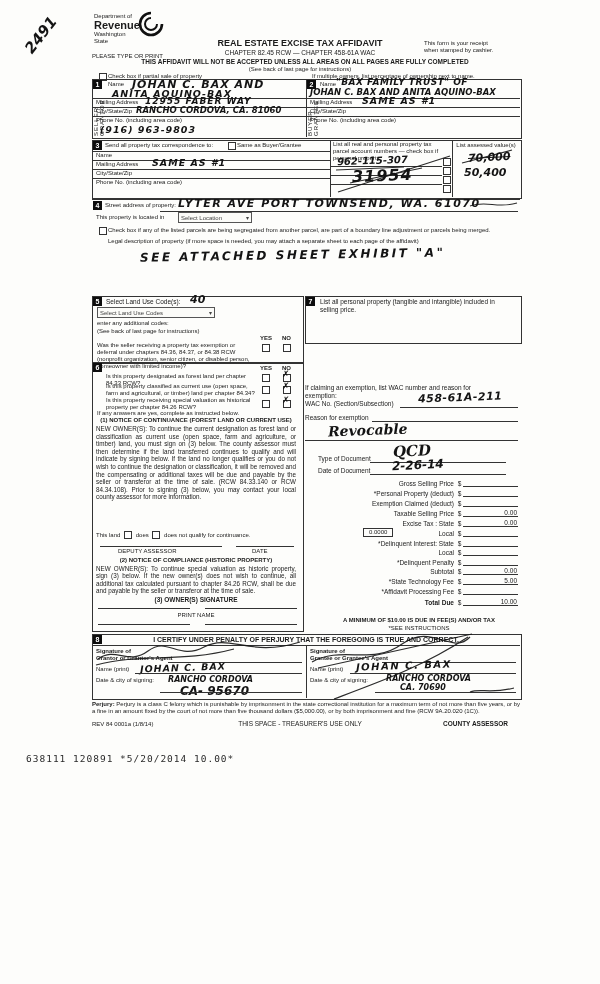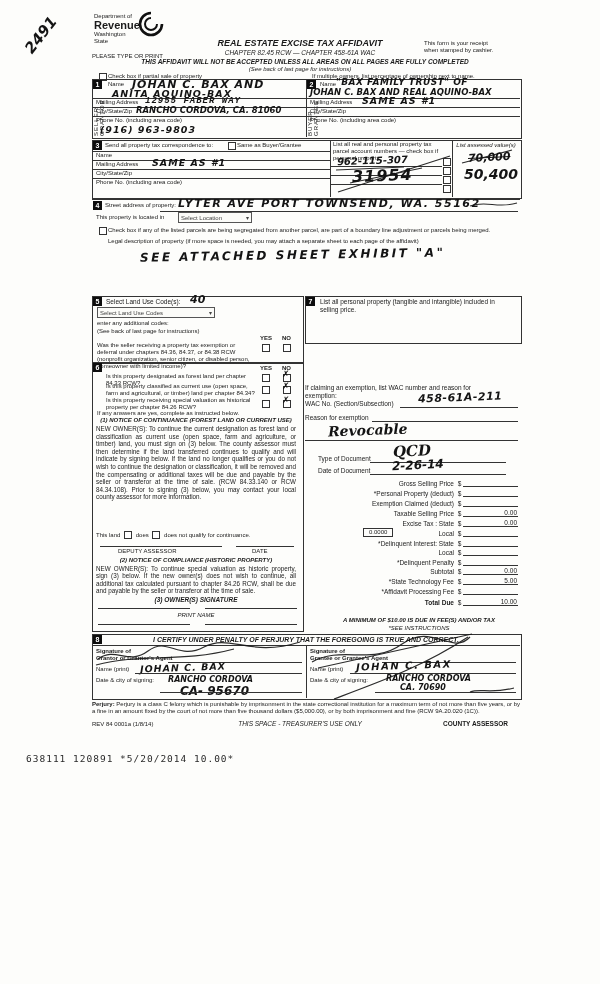--- a/index.html
+++ b/index.html
@@ -8,21 +8,21 @@
   .hl{position:absolute;border-top:1px solid #333;height:0;}
   .vl{position:absolute;border-left:1px solid #333;width:0;}
   .bx{position:absolute;border:1px solid #333;background:transparent;}
   .cb{position:absolute;width:6px;height:6px;border:1px solid #333;background:#fff;}
   .cbi{display:inline-block;width:6px;height:6px;border:1px solid #333;background:#fff;vertical-align:middle;margin:0 2px;}
   .sn{position:absolute;width:9px;height:9px;background:#0d0d0d;color:#fff;font-size:7px;font-weight:bold;text-align:center;line-height:9px;}
   .t6{font-size:6px;line-height:7px;}
   .t65{font-size:6.5px;line-height:7.5px;}
   .t7{font-size:7px;line-height:8px;}
   .b{font-weight:bold;}
-  .c{text-align:center;font-style:italic;}
+  .c{text-align:center;}
   .j{text-align:justify;}
   .hw{font-family:"DejaVu Sans",sans-serif;font-style:italic;font-weight:700;color:#141414;white-space:nowrap;}
   .hws{font-family:"DejaVu Serif",serif;font-style:italic;font-weight:700;color:#141414;white-space:nowrap;}
   .struck{text-decoration:line-through;}
   .vlab{position:absolute;writing-mode:vertical-rl;transform:rotate(180deg);font-size:6px;letter-spacing:1px;color:#222;}
   .drop{position:absolute;border:1px solid #555;background:#fbfbf8;color:#444;font-size:6px;line-height:8px;padding:0 2px;display:flex;justify-content:space-between;align-items:center;}
   .mrow{display:flex;align-items:flex-end;height:9px;font-size:6.5px;}
   .mlabel{flex:1;text-align:right;padding-right:2px;white-space:nowrap;}
   .mdollar{width:7px;text-align:center;}
   .mline{width:55px;border-bottom:1px solid #333;text-align:right;height:9px;display:flex;align-items:flex-end;justify-content:flex-end;}
@@ -67,31 +67,31 @@
   <div class="vlab" style="left:93px;top:92px;height:44px;">SELLER</div>
   <div class="vlab" style="left:99px;top:90px;height:46px;">GRANTOR</div>
   <div class="vlab" style="left:307px;top:92px;height:44px;">BUYER</div>
   <div class="vlab" style="left:313px;top:90px;height:46px;">GRANTEE</div>
 
   <div class="a t6" style="left:108px;top:80.5px;">Name</div>
   <div class="a hw" style="left:132px;top:78px;font-size:11px;letter-spacing:1px;">JOHAN C. BAX AND</div>
   <div class="a hw" style="left:112px;top:88px;font-size:9.5px;letter-spacing:1px;">ANITA AQUINO-BAX</div>
   <div class="hl" style="left:92px;top:98px;width:214px;"></div>
   <div class="a t6" style="left:96px;top:99px;">Mailing Address</div>
-  <div class="a hw" style="left:145px;top:96px;font-size:9px;letter-spacing:1px;font-family:Liberation Mono, monospace;">12955 FABER WAY</div>
+  <div class="a hw" style="left:145px;top:96px;font-size:9px;letter-spacing:1px;">12955 FABER WAY</div>
   <div class="hl" style="left:92px;top:107px;width:214px;"></div>
   <div class="a t6" style="left:96px;top:108px;">City/State/Zip</div>
   <div class="a hw" style="left:136px;top:105px;font-size:8.5px;">RANCHO CORDOVA, CA. 81060</div>
   <div class="hl" style="left:92px;top:116px;width:214px;"></div>
   <div class="a t6" style="left:96px;top:117px;">Phone No. (including area code)</div>
   <div class="a hw" style="left:100px;top:124px;font-size:9.5px;letter-spacing:1px;">(916) 963-9803</div>
 
   <div class="a t6" style="left:320px;top:80.5px;">Name</div>
   <div class="a hw" style="left:336px;top:77px;font-size:9px;letter-spacing:0.5px;">"BAX FAMILY TRUST" OF</div>
-  <div class="a hw" style="left:310px;top:87px;font-size:8.5px;">JOHAN C. BAX AND REAL AQUINO-BAX</div>
+  <div class="a hw" style="left:310px;top:87px;font-size:8.5px;">JOHAN C. BAX AND ANITA AQUINO-BAX</div>
   <div class="hl" style="left:306px;top:98px;width:214px;"></div>
   <div class="a t6" style="left:310px;top:99px;">Mailing Address</div>
   <div class="a hw" style="left:362px;top:95px;font-size:9.5px;letter-spacing:1px;">SAME AS #1</div>
   <div class="hl" style="left:306px;top:107px;width:214px;"></div>
   <div class="a t6" style="left:310px;top:108px;">City/State/Zip</div>
   <div class="hl" style="left:306px;top:116px;width:214px;"></div>
   <div class="a t6" style="left:310px;top:117px;">Phone No. (including area code)</div>
 
   <div class="bx" style="left:92px;top:140px;width:428px;height:57px;"></div>
   <div class="vl" style="left:330px;top:140px;height:57px;"></div>
@@ -116,26 +116,26 @@
   <div class="cb" style="left:443px;top:176px;"></div>
   <div class="cb" style="left:443px;top:185px;"></div>
   <div class="hl" style="left:330px;top:166px;width:112px;"></div>
   <div class="hl" style="left:330px;top:175px;width:112px;"></div>
   <div class="hl" style="left:330px;top:184px;width:112px;"></div>
   <div class="a hw" style="left:337px;top:155px;font-size:10px;transform:rotate(-2deg);">962-115-307</div>
   <div class="a hw" style="left:352px;top:166px;font-size:16px;letter-spacing:1px;transform:rotate(-2deg);">31954</div>
 
   <div class="a c t6" style="left:453px;top:142px;width:66px;">List assessed value(s)</div>
   <div class="a hw struck" style="left:468px;top:151px;font-size:11px;transform:rotate(-3deg);">70,000</div>
-  <div class="a hw" style="left:464px;top:166px;font-size:14px;">50,400</div>
+  <div class="a hw" style="left:464px;top:166px;font-size:11px;">50,400</div>
 
   <div class="hl" style="left:92px;top:199px;width:428px;"></div>
   <div class="sn" style="left:93px;top:201px;">4</div>
   <div class="a t6" style="left:105px;top:202px;">Street address of property:</div>
-  <div class="a hw" style="left:178px;top:197px;font-size:11px;letter-spacing:1.5px;">LYTER AVE PORT TOWNSEND, WA. 55162</div>
+  <div class="a hw" style="left:178px;top:197px;font-size:11px;letter-spacing:1.5px;">LYTER AVE PORT TOWNSEND, WA. 61070</div>
   <div class="hl" style="left:160px;top:211px;width:358px;"></div>
   <div class="a t6" style="left:96px;top:214px;">This property is located in</div>
   <div class="drop" style="left:178px;top:212px;width:68px;height:9px;">
     <span>Select Location</span>
     <span>▾</span>
   </div>
   <div class="cb" style="left:99px;top:227px;"></div>
   <div class="a t6" style="left:108px;top:226.5px;width:408px;">Check box if any of the listed parcels are being segregated from another parcel, are part of a boundary line adjustment or parcels being merged.</div>
   <div class="a t6" style="left:108px;top:238px;width:408px;">Legal description of property (if more space is needed, you may attach a separate sheet to each page of the affidavit)</div>
   <div class="a hw" style="left:140px;top:248px;font-size:12px;letter-spacing:2.5px;transform:rotate(-1deg);">SEE ATTACHED SHEET   EXHIBIT "A"</div>

